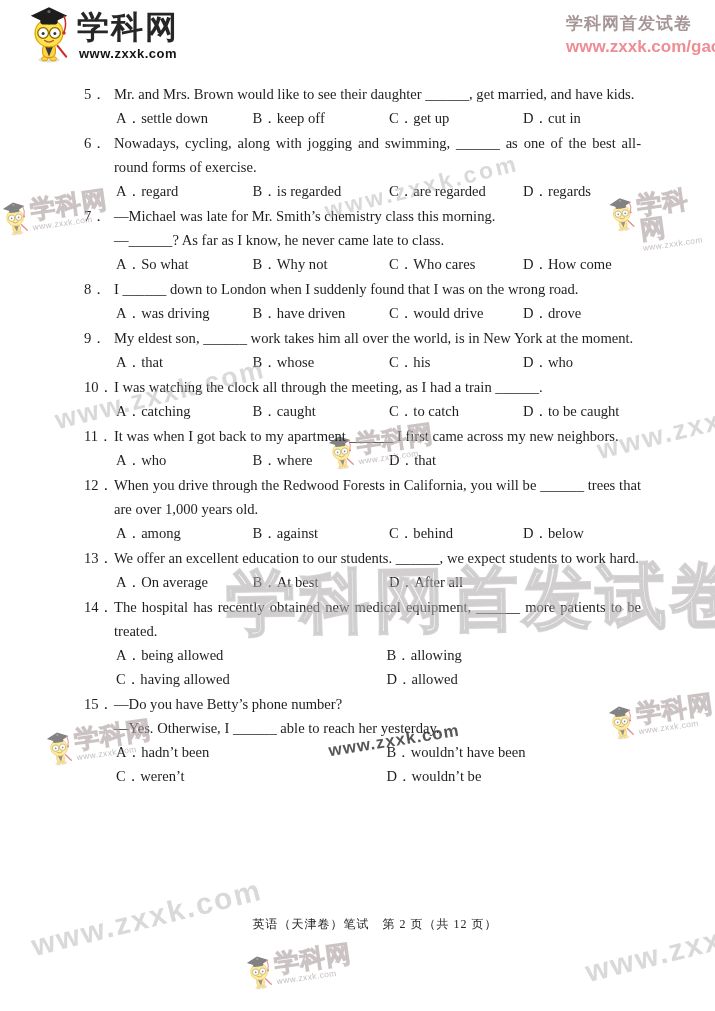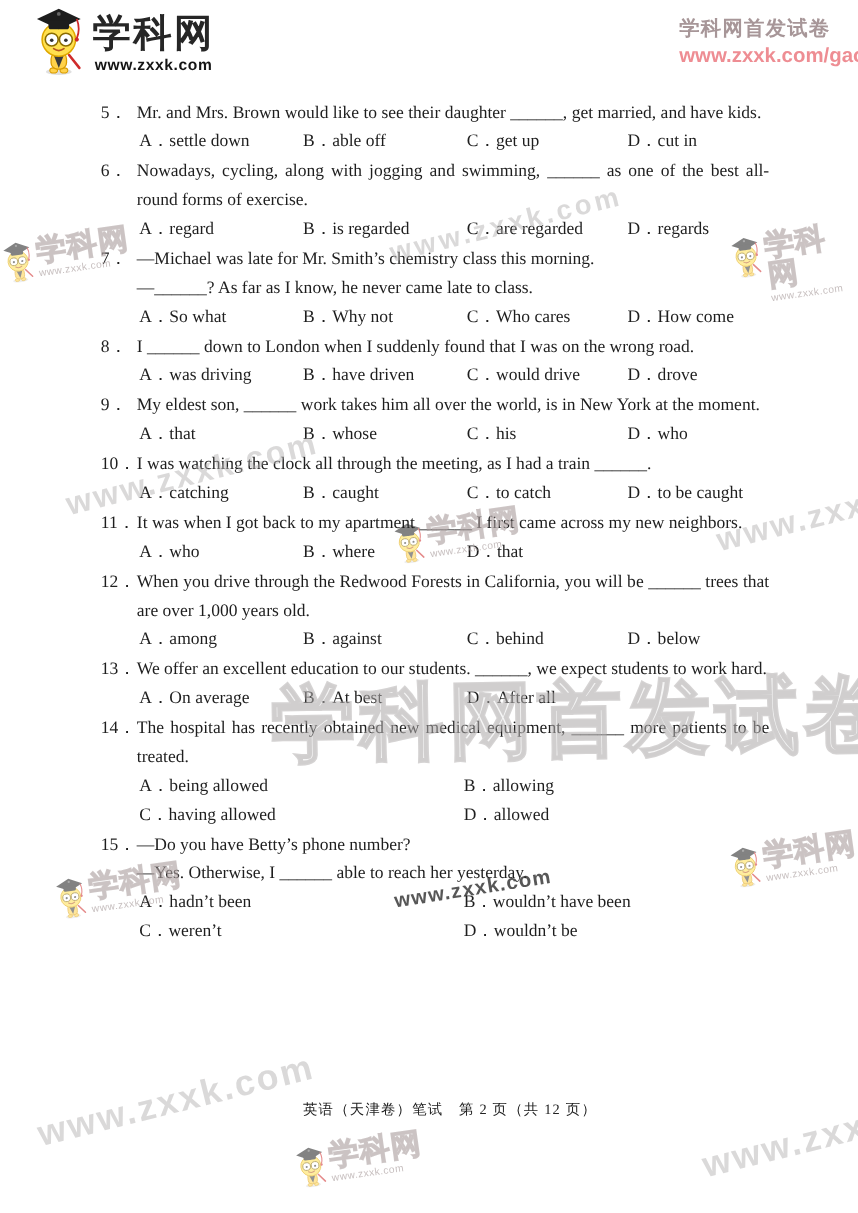--- a/index.html
+++ b/index.html
@@ -93,21 +93,21 @@
 
   <main class="qlist">
       <div class="question">
     <span class="qnum">5．</span>
     <div class="qbody">
       <div class="stems">
             <div class="stem">Mr. and Mrs. Brown would like to see their daughter ______, get married, and have kids.</div>
           </div>
       <div class="options cols4">
             <span class="opt"><span class="olabel">A．</span><span class="otext">settle down</span></span>
-            <span class="opt"><span class="olabel">B．</span><span class="otext">able off</span></span>
+            <span class="opt"><span class="olabel">B．</span><span class="otext">keep off</span></span>
             <span class="opt"><span class="olabel">C．</span><span class="otext">get up</span></span>
             <span class="opt"><span class="olabel">D．</span><span class="otext">cut in</span></span>
           </div>
     </div>
   </div>
       <div class="question">
     <span class="qnum">6．</span>
     <div class="qbody">
       <div class="stems">
             <div class="stem">Nowadays, cycling, along with jogging and swimming, ______ as one of the best all-round forms of exercise.</div>

